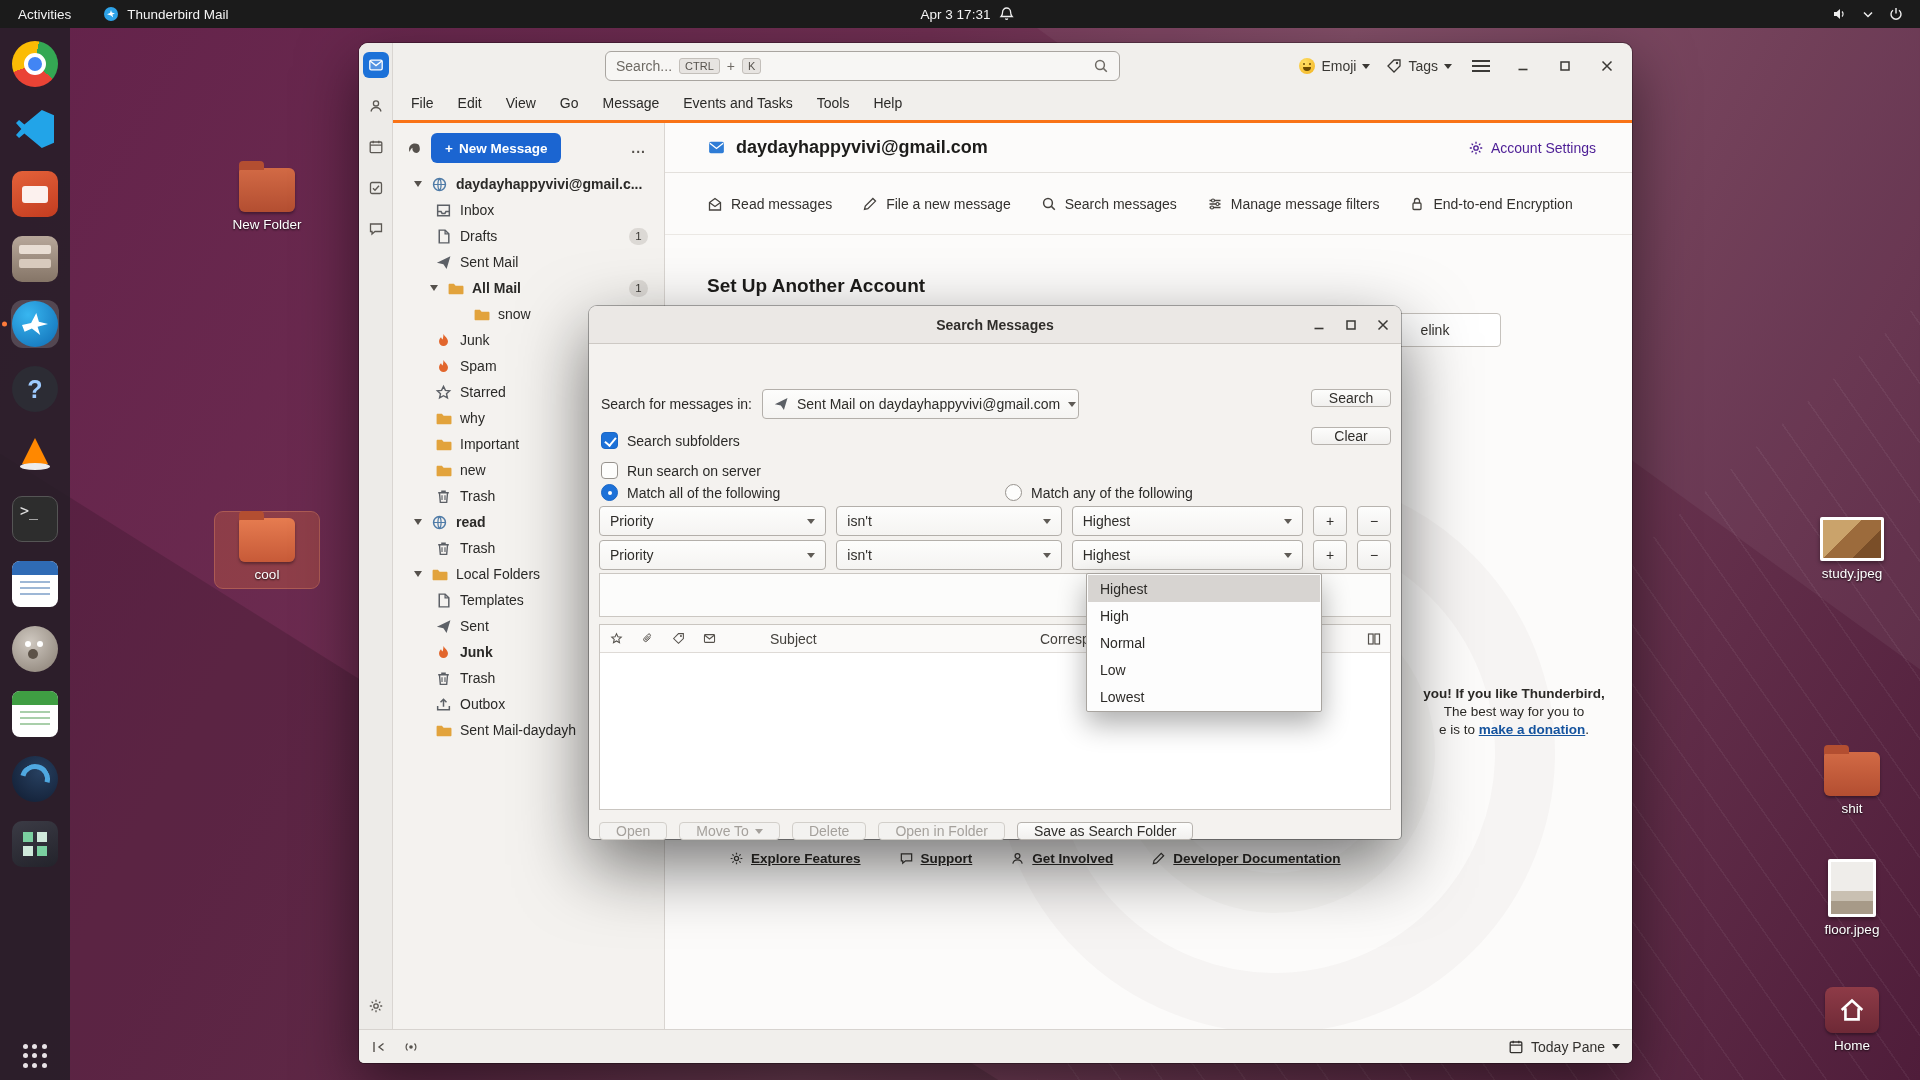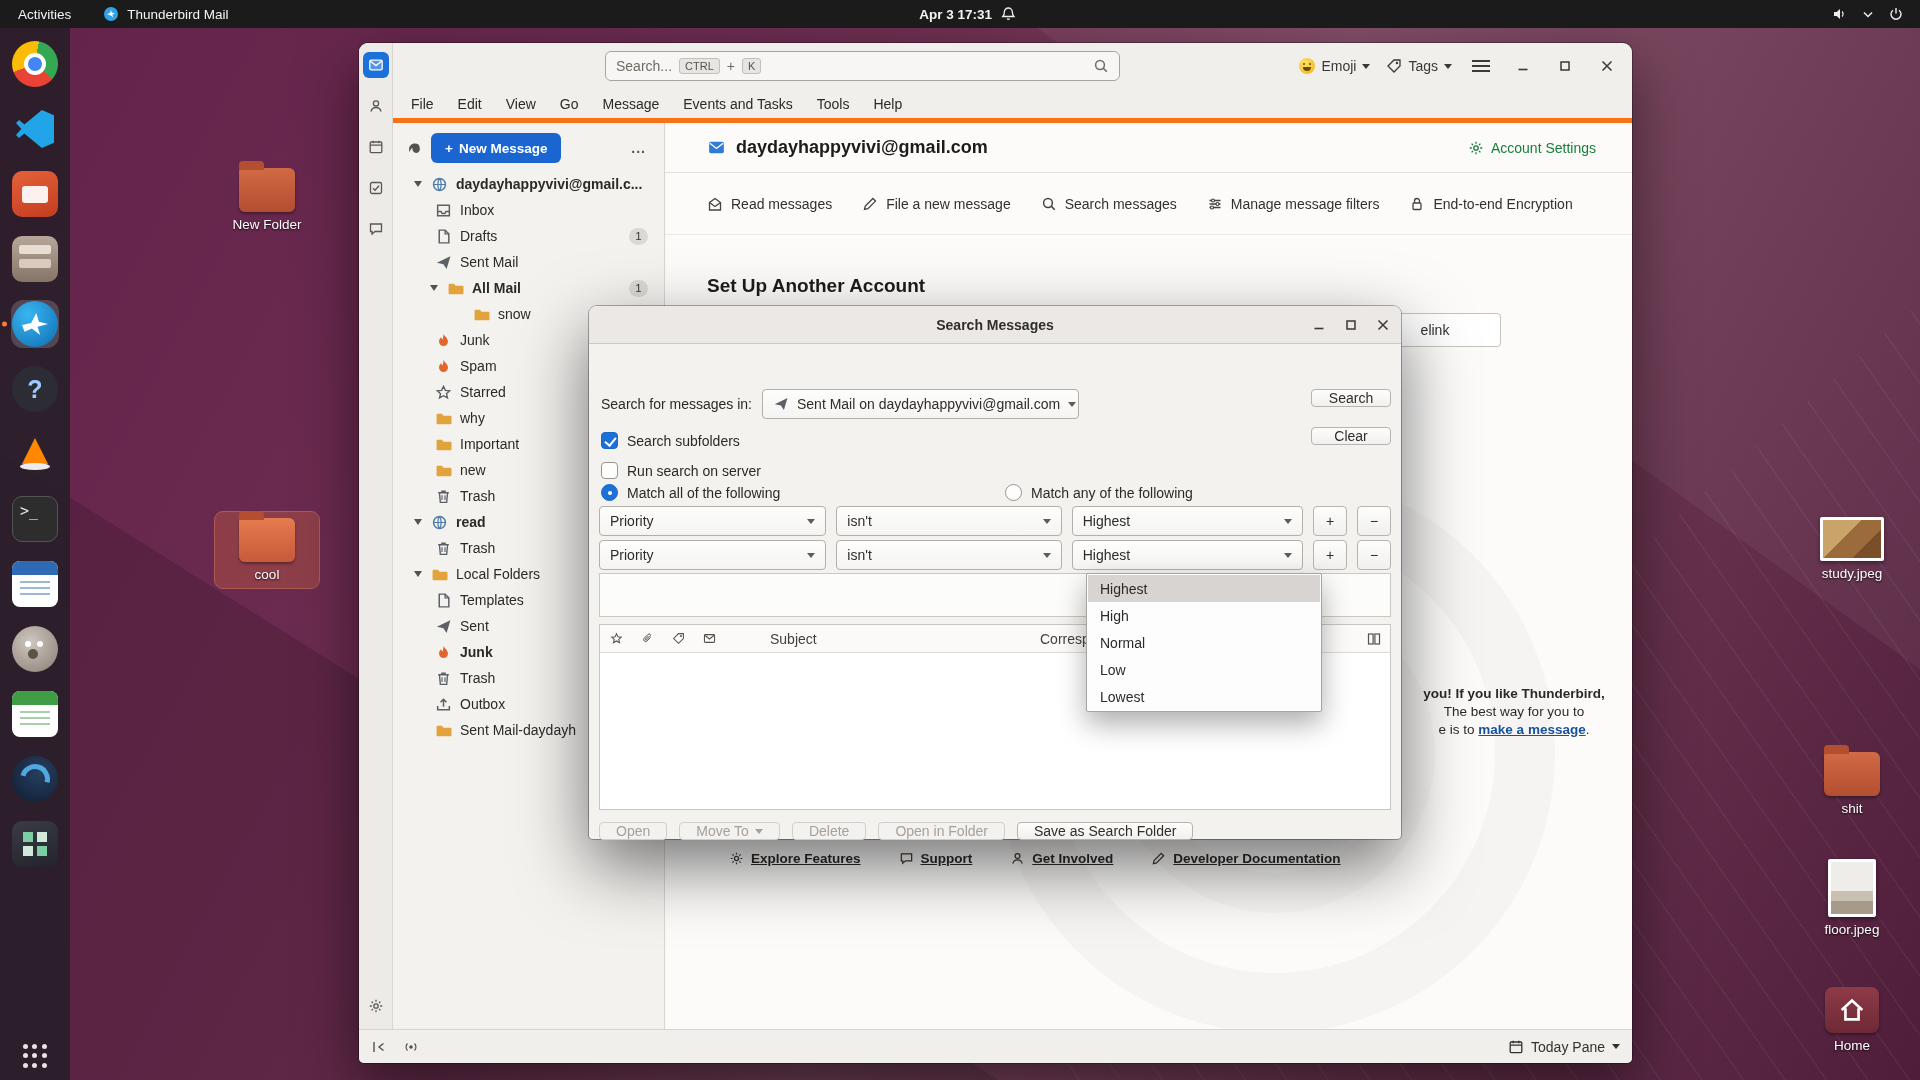--- a/index.html
+++ b/index.html
@@ -8,21 +8,21 @@
  background:linear-gradient(118deg,#63224a 0%,#6f2f52 38%,#7d4660 55%,#4f1d3a 100%)}
 .wp-f1{position:absolute;left:52%;top:0;width:48%;height:62%;background:rgba(255,255,255,.05);clip-path:polygon(0 0,100% 0,100% 100%)}
 .wp-f2{position:absolute;left:0;bottom:0;width:52%;height:58%;background:rgba(0,0,0,.14);clip-path:polygon(0 100%,0 0,100% 100%)}
 .wp-lines{position:absolute;right:0;bottom:0;width:46%;height:72%;background:repeating-linear-gradient(55deg,rgba(255,255,255,.05) 0 1.5px,transparent 1.5px 34px);clip-path:polygon(100% 0,100% 100%,0 100%)}
 .icn{width:16px;height:16px;display:inline-block;flex:none}
 .caret{width:0;height:0;border-left:4px solid transparent;border-right:4px solid transparent;border-top:5px solid currentColor;display:inline-block}
 
 .topbar{position:absolute;left:0;top:0;width:1920px;height:28px;background:#1b1b1b;color:#f4f4f4;display:flex;align-items:center;font-size:13.5px;z-index:90}
 .tb-activities{padding:0 18px;height:100%;display:flex;align-items:center}
 .tb-app{display:flex;align-items:center;gap:8px;padding:0 14px;height:100%}
-.tb-center{position:absolute;left:50%;top:0;height:100%;transform:translateX(-42%);display:flex;align-items:center;gap:8px;font-weight:700}
+.tb-center{position:absolute;left:50%;top:0;height:100%;transform:translateX(-42%);display:flex;align-items:center;gap:8px;font-weight:400}
 .tb-right{position:absolute;right:8px;top:0;height:100%;display:flex;align-items:center;gap:12px;padding:0 8px}
 .tb-right .icn,.tb-center .icn,.tb-app .icn{color:#eee}
 
 .dock{position:absolute;left:0;top:28px;bottom:0;width:70px;background:rgba(36,30,38,.84);display:flex;flex-direction:column;align-items:center;padding-top:12px;gap:17px;z-index:80}
 .dock-item{position:relative;padding:1px;border-radius:12px}
 .dock-item.active{background:rgba(255,255,255,.18)}
 .dock-item.active::before{content:'';position:absolute;left:-9px;top:50%;transform:translateY(-50%);width:5px;height:5px;border-radius:50%;background:#ff7b3a}
 .di{width:46px;height:46px;border-radius:10px;position:relative;overflow:hidden}
 .di-chrome{border-radius:50%;background:conic-gradient(from 130deg,#ea4335 0 33.3%,#fbbc05 0 66.6%,#34a853 0)}
 .di-chrome::after{content:'';position:absolute;inset:12px;border-radius:50%;background:#4285f4;border:4px solid #fff}
@@ -86,21 +86,21 @@
 .kbd{background:#e7e4e1;border:1px solid #c3bfba;border-radius:3px;font-size:11px;padding:1px 5px;color:#56524d}
 .sb-spacer{flex:1}
 .tb-ctrls{position:absolute;right:12px;top:0;height:46px;display:flex;align-items:center;gap:16px}
 .tb-pill{display:flex;align-items:center;gap:6px;color:#3a3834}
 .emoji-face{width:16px;height:16px;border-radius:50%;background:radial-gradient(circle at 35% 30%,#ffe066,#f2b11c);position:relative}
 .emoji-face::before{content:'';position:absolute;left:4px;top:5px;width:2px;height:2px;border-radius:50%;background:#6b4a00;box-shadow:6px 0 0 #6b4a00}
 .emoji-face::after{content:'';position:absolute;left:4px;top:9px;width:8px;height:4px;border-radius:0 0 8px 8px;background:#6b4a00}
 .ham{width:18px;height:12px;border-top:2px solid #3c3a37;border-bottom:2px solid #3c3a37;position:relative}
 .ham::after{content:'';position:absolute;left:0;right:0;top:3px;height:2px;background:#3c3a37}
 .win-btn{width:26px;height:26px;display:flex;align-items:center;justify-content:center;color:#3a3834}
-.menubar{position:absolute;left:34px;top:46px;right:0;height:34px;display:flex;align-items:center;padding-left:6px;border-bottom:5px solid #f97316}
+.menubar{position:absolute;left:34px;top:46px;right:0;height:34px;display:flex;align-items:flex-end;padding-left:6px;border-bottom:3px solid #f97316}
 .menu-item{padding:0 12px;height:34px;display:flex;align-items:center}
 .mainarea{position:absolute;left:34px;top:80px;right:0;bottom:34px;display:flex}
 
 .folderpane{width:272px;flex:none;background:#f4f2ef;border-right:1px solid #d9d5d1;position:relative;overflow:hidden}
 .fp-head{display:flex;align-items:center;gap:10px;padding:10px 10px 8px 12px}
 .fp-bird{color:#55514c}
 .nm-btn{background:#1b65d1;color:#fff;font-weight:700;font-size:13.5px;border-radius:6px;height:30px;padding:0 14px;display:flex;align-items:center;gap:6px;border:none}
 .fp-more{margin-left:auto;color:#55514c;font-weight:700;letter-spacing:1px;padding:0 8px}
 .tree-row{height:26px;display:flex;align-items:center;padding:0 6px 0 12px;font-size:14px;color:#2b2a28;white-space:nowrap}
 .tree-row.bold{font-weight:700}
@@ -112,21 +112,21 @@
 .ic-folder{color:#e2a33c}.ic-flame{color:#e2662c}.ic-account{color:#4f7ba7}
 .tree-label{overflow:hidden;text-overflow:ellipsis}
 .tree-badge{margin-left:auto;margin-right:10px;background:#dcd9d5;border-radius:9px;min-width:19px;height:17px;display:flex;align-items:center;justify-content:center;font-size:11.5px;color:#3a3835;padding:0 5px;font-weight:400}
 
 .accountcentral{flex:1;background:#fcfbfa;position:relative;overflow:hidden}
 .wm{position:absolute;left:330px;top:350px;width:560px;height:560px;border-radius:50%;border:60px solid rgba(90,80,75,.04)}
 .wm::after{content:'';position:absolute;inset:60px;border-radius:50%;border:40px solid rgba(90,80,75,.03)}
 .ac-header{position:absolute;left:0;right:0;top:0;height:50px;display:flex;align-items:center;padding:0 36px 0 42px;border-bottom:1px solid #e3e0dc}
 .ac-title{display:flex;align-items:center;gap:10px;font-size:18px;font-weight:700;color:#1d1c1a}
 .ac-title .icn{width:19px;height:19px;color:#2e7cd6}
-.ac-settings{margin-left:auto;display:flex;align-items:center;gap:7px;font-size:14px;color:#15803d}
+.ac-settings{margin-left:auto;display:flex;align-items:center;gap:7px;font-size:14px;color:#4c1d95}
 .ac-actions{position:absolute;left:0;right:0;top:50px;height:62px;display:flex;align-items:center;gap:30px;padding:0 42px;border-bottom:1px solid #ebe8e4}
 .ac-action{display:flex;align-items:center;gap:8px;color:#33312e}
 .ac-action .icn{color:#45423e}
 .ac-setup{position:absolute;left:42px;top:152px;font-size:19px;font-weight:700;color:#1d1c1a}
 .frag-btn{position:absolute;left:704px;top:190px;width:132px;height:34px;background:#fff;border:1px solid #c6c2bd;border-radius:4px;display:flex;align-items:center;justify-content:center;color:#33312e}
 .donation{position:absolute;left:745px;top:562px;width:208px;text-align:center;font-size:13.5px;color:#2c2a27;line-height:1.32}
 .donation .d1{font-weight:700}
 .don-link{color:#15539e;font-weight:700;text-decoration:underline}
 .ac-footer{position:absolute;left:64px;top:728px;display:flex;gap:38px;align-items:center}
 .ac-flink{display:flex;align-items:center;gap:7px;font-size:13.5px;font-weight:700;color:#2c2a27;text-decoration:underline}
@@ -636,21 +636,21 @@
                 <path d="M5.5 7V5a2.5 2.5 0 0 1 5 0v2" fill="none" stroke="currentColor" stroke-width="1.3"></path>
               </svg>
               <span>End-to-end Encryption</span>
             </div>
           </div>
         <h2 class="ac-setup">Set Up Another Account</h2>
         <div class="frag-btn">elink</div>
         <div class="donation">
           <div class="d1">you! If you like Thunderbird,</div>
           <div>The best way for you to</div>
-          <div><span>e is to </span><a class="don-link">make a message</a><span>.</span></div>
+          <div><span>e is to </span><a class="don-link">make a donation</a><span>.</span></div>
         </div>
         <div class="ac-footer" id="ac-footer">
             <a class="ac-flink">
               <svg class="icn" viewBox="0 0 16 16">
                 <circle cx="8" cy="8" r="2.2" fill="none" stroke="currentColor" stroke-width="1.3"></circle>
                 <path d="M8 1.8v2M8 12.2v2M1.8 8h2M12.2 8h2M3.6 3.6 5 5M11 11l1.4 1.4M12.4 3.6 11 5M5 11l-1.4 1.4" stroke="currentColor" stroke-width="1.3"></path>
               </svg>
               <span>Explore Features</span>
             </a>
             <a class="ac-flink">

